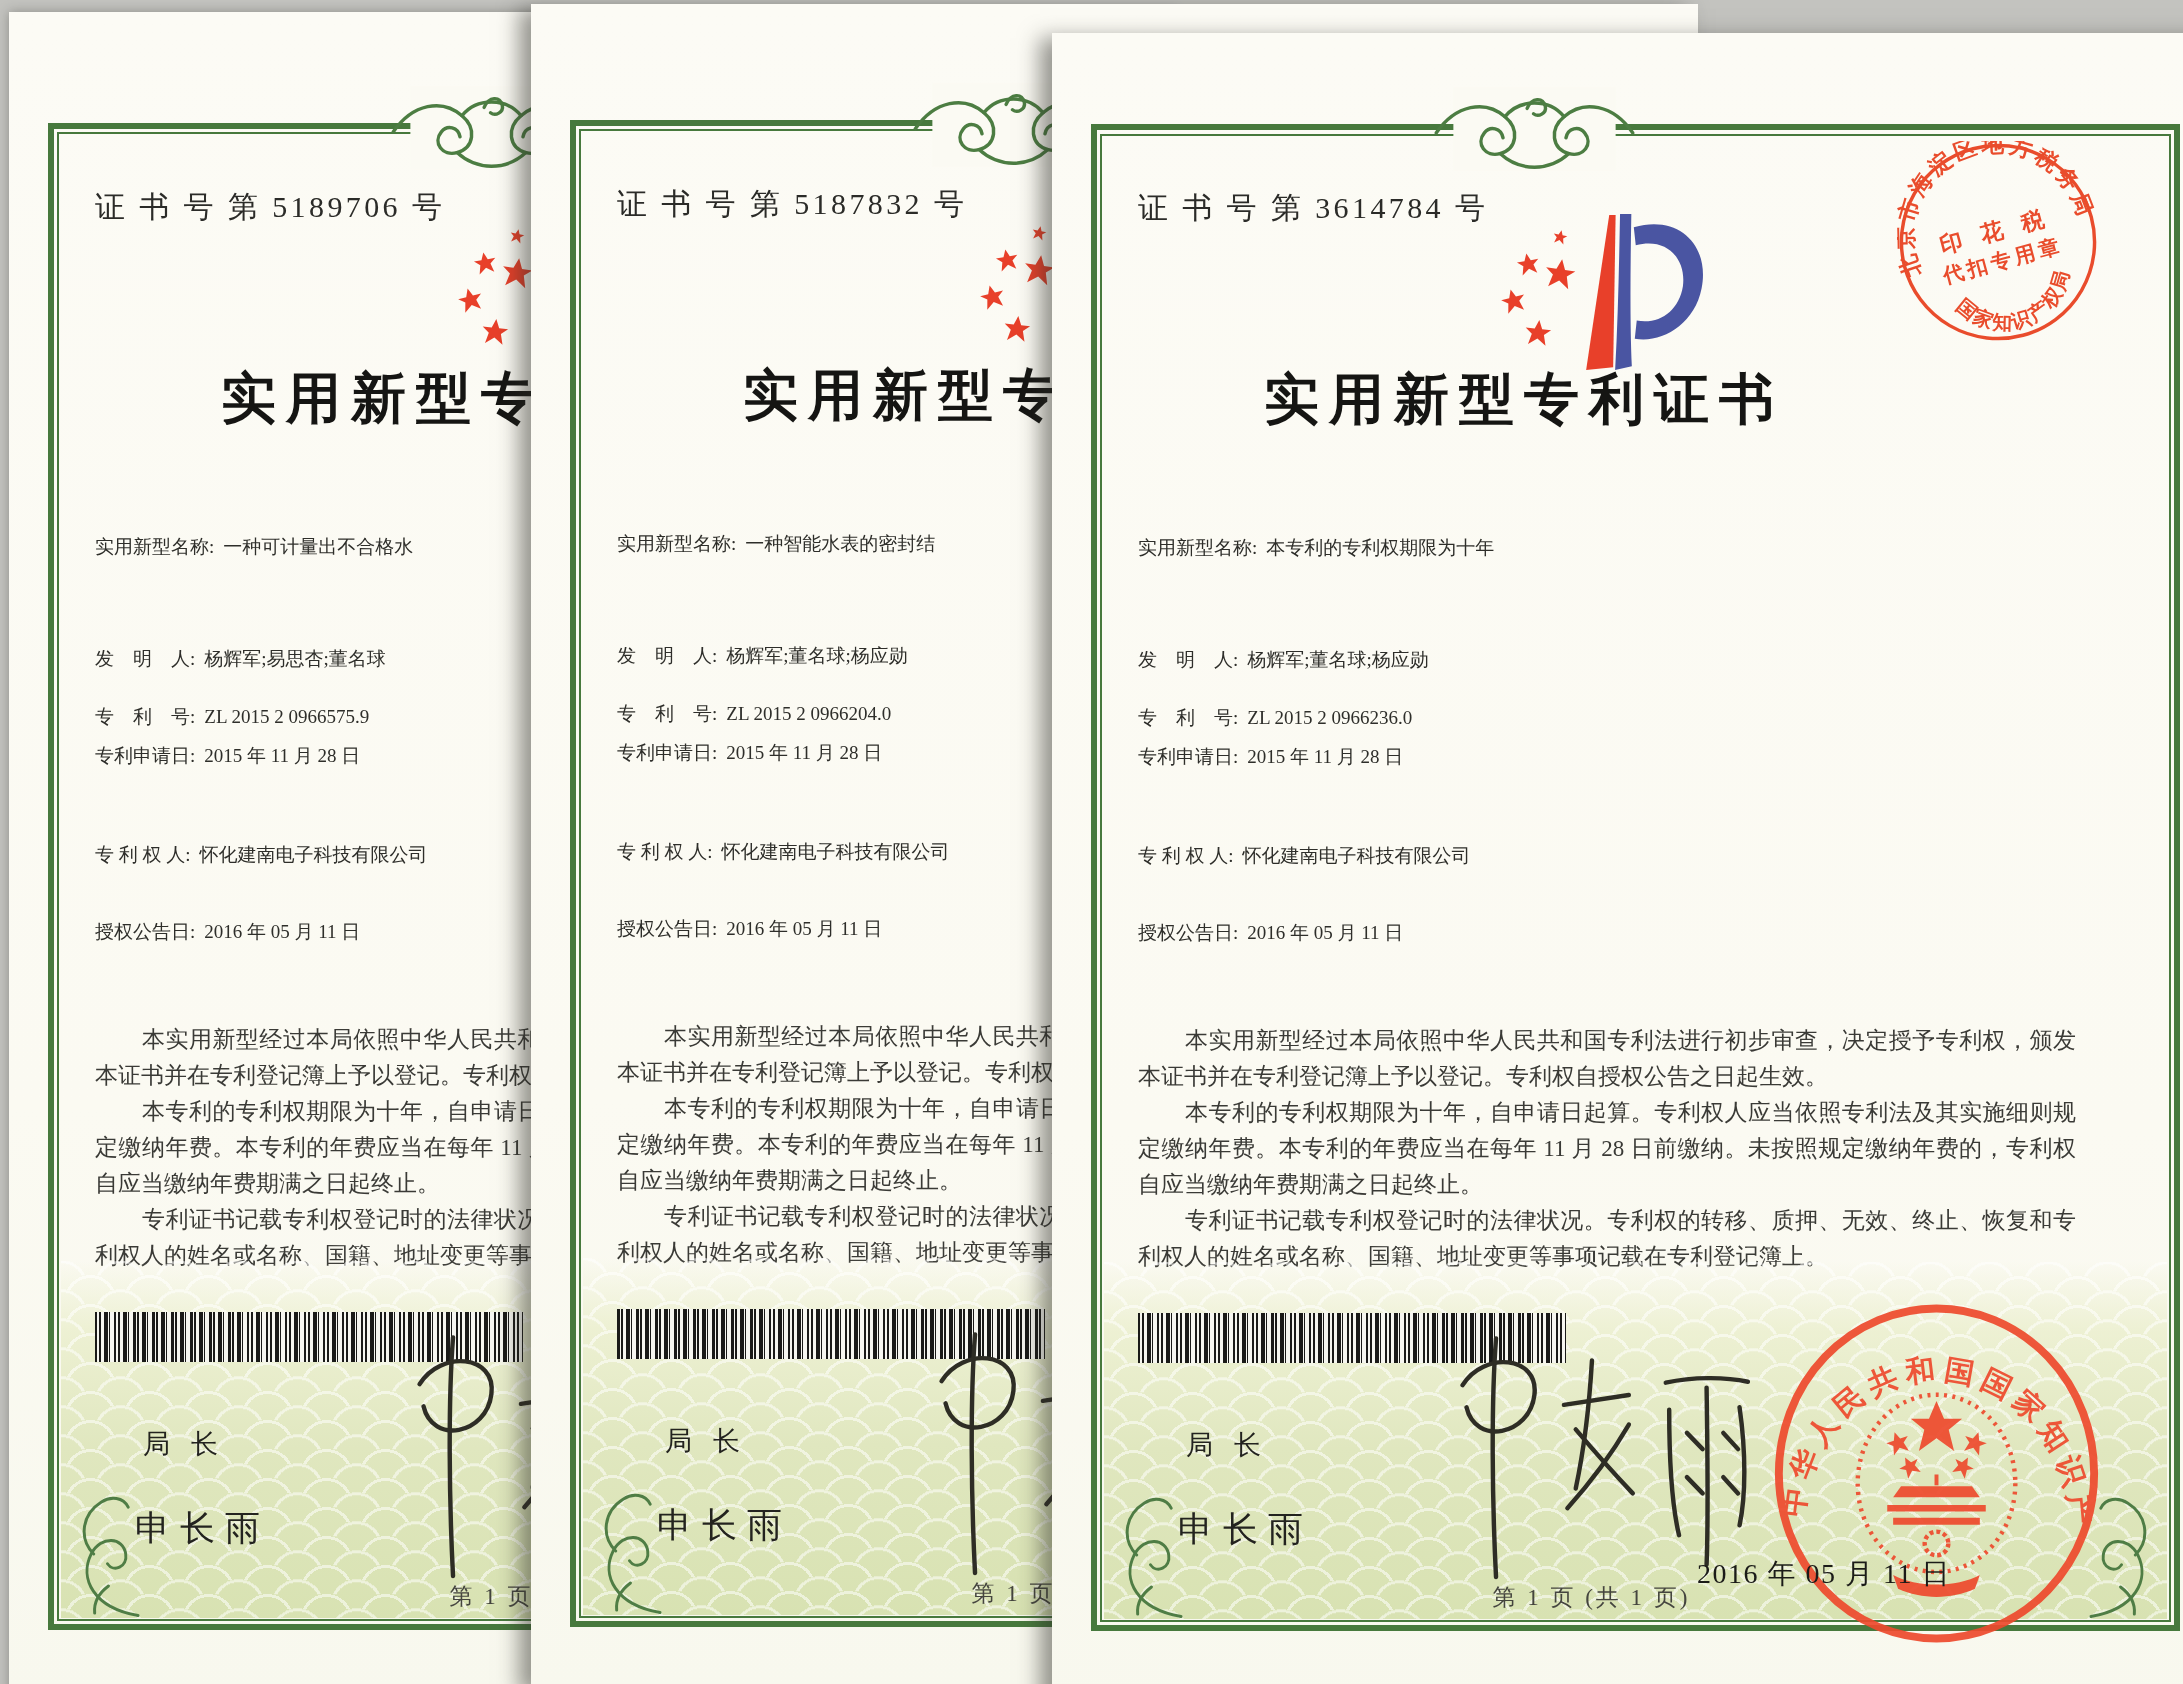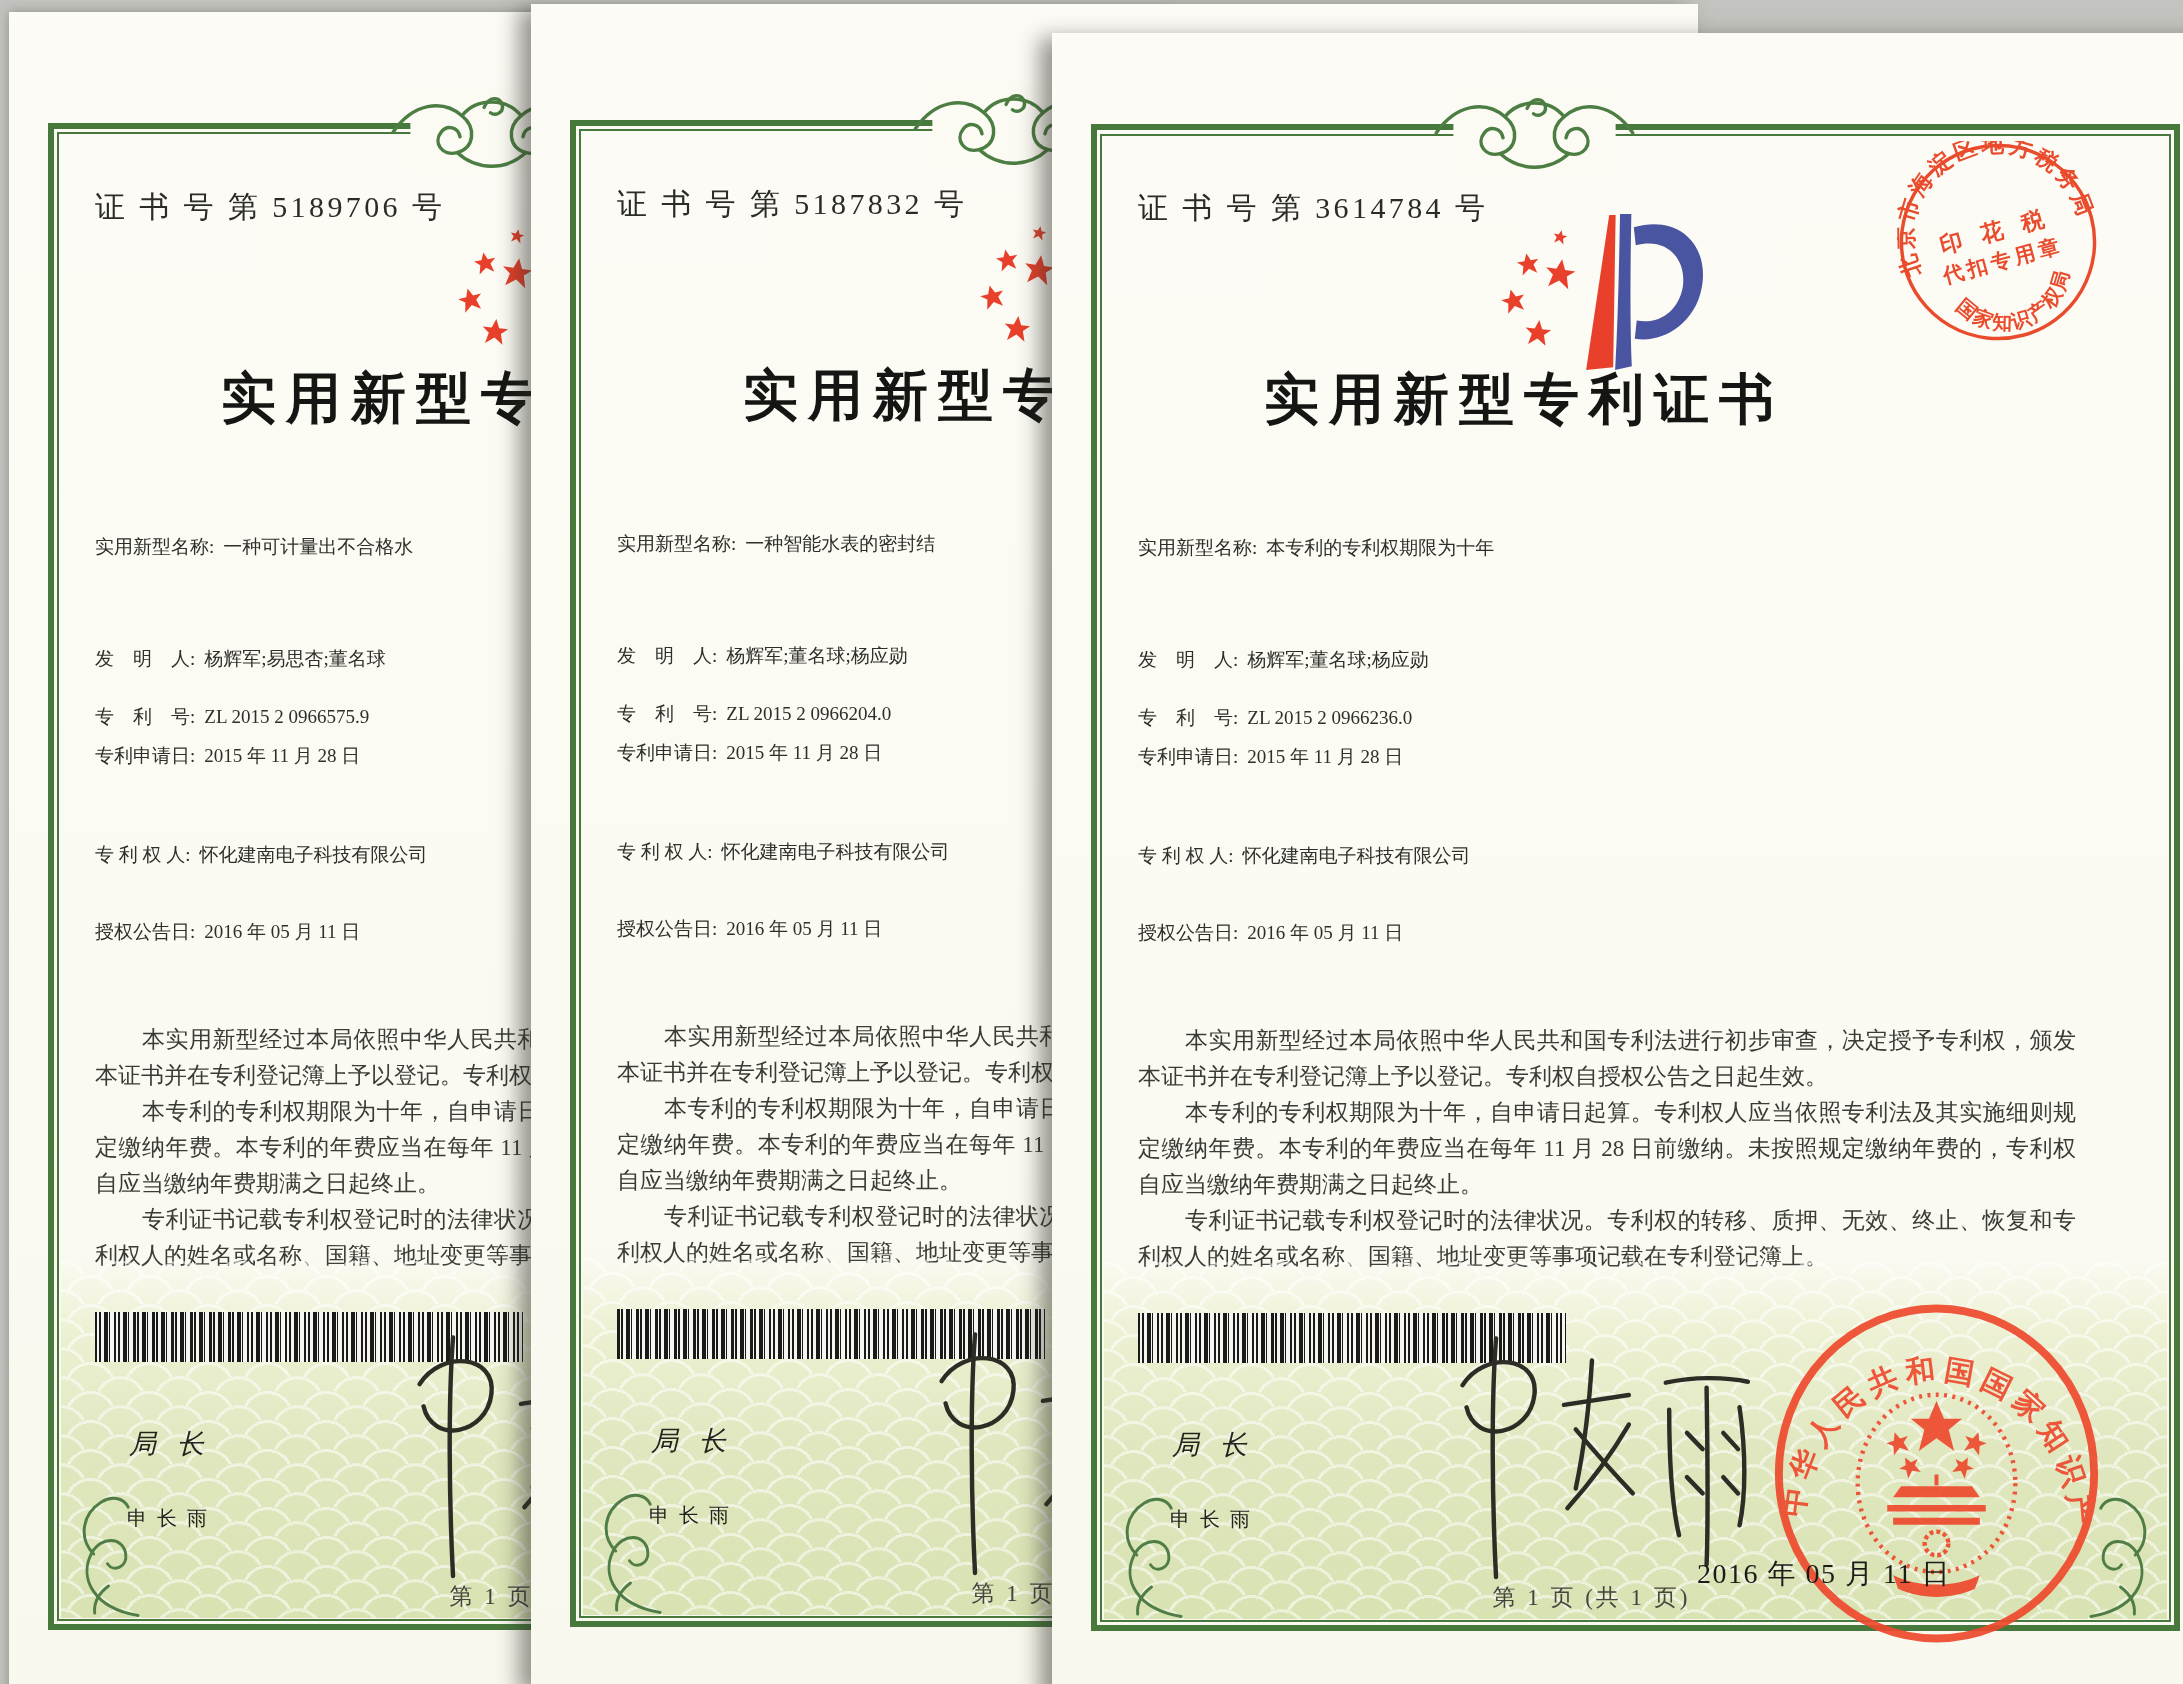--- a/index.html
+++ b/index.html
@@ -19,22 +19,22 @@
   .r1{top:495px}.r2{top:607px}.r3{top:665px}.r4{top:704px}.r5{top:803px}.r6{top:880px}
   .body{position:absolute;left:86px;top:983px;width:938px;font-size:23px;line-height:36px;color:#3a3a36;text-align:justify;}
   .body p{margin:0;text-indent:47px;}
   .band{position:absolute;left:52px;top:1222px;width:1063px;height:357px;
         background:linear-gradient(180deg,rgba(240,242,218,0) 0,rgba(235,239,206,.85) 69px,#e0e7bf 187px,#d8e2b2 100%);}
   .waves{position:absolute;top:0;left:0;right:0;bottom:0;opacity:.7;background:
      radial-gradient(circle at 50% 138%,transparent 23px,rgba(255,255,255,.75) 23px,rgba(255,255,255,.75) 26px,transparent 26px) 0 0/59px 29px repeat,
      radial-gradient(circle at 50% 138%,transparent 23px,rgba(255,255,255,.75) 23px,rgba(255,255,255,.75) 26px,transparent 26px) 30px 14.3px/59px 29px repeat;}
   .barcode{position:absolute;left:86px;top:1273px;width:428px;height:50px;
      background:repeating-linear-gradient(90deg,#1a1a18 0 2.5px,#f6f6f0 2.5px 4.4px,#1a1a18 4.4px 6px,#f6f6f0 6px 9.4px,#1a1a18 9.4px 13px,#f6f6f0 13px 14.3px,#1a1a18 14.3px 15.3px,#f6f6f0 15.3px 19px);}
-  .dir-label{position:absolute;left:120px;top:1387px;font-size:27px;letter-spacing:21px;color:#23231f;white-space:pre;font-style:italic;}
-  .dir-name{position:absolute;left:118px;top:1466px;font-size:20px;letter-spacing:10px;color:#23231f;white-space:pre;}
+  .dir-label{position:absolute;left:134px;top:1387px;font-size:27px;letter-spacing:21px;color:#23231f;white-space:pre;}
+  .dir-name{position:absolute;left:126px;top:1466px;font-size:35px;letter-spacing:10px;color:#23231f;white-space:pre;}
   .pagefoot{position:absolute;left:10px;top:1542px;width:1059px;text-align:center;font-size:23px;letter-spacing:3px;color:#45453f;}
   .ornament{position:absolute;left:374px;top:30px;width:217px;height:118px;}
   .logo{position:absolute;left:434px;top:170px;width:217px;height:167px;}
   .taxstamp{position:absolute;left:845px;top:101px;width:202px;height:202px;}
   .sig{position:absolute;left:365px;top:1264px;width:345px;height:305px;}
   .seal{position:absolute;left:717px;top:1261px;width:335px;height:345px;}
   .sealdate{position:absolute;left:645px;top:1515px;font-size:28px;letter-spacing:1.5px;color:#1b1b18;white-space:pre;}
   .cornerL{position:absolute;left:55px;top:1441px;width:84px;height:138px;}
   .cornerR{position:absolute;left:1029px;top:1441px;width:84px;height:138px;transform:scaleX(-1);}
 </style>

